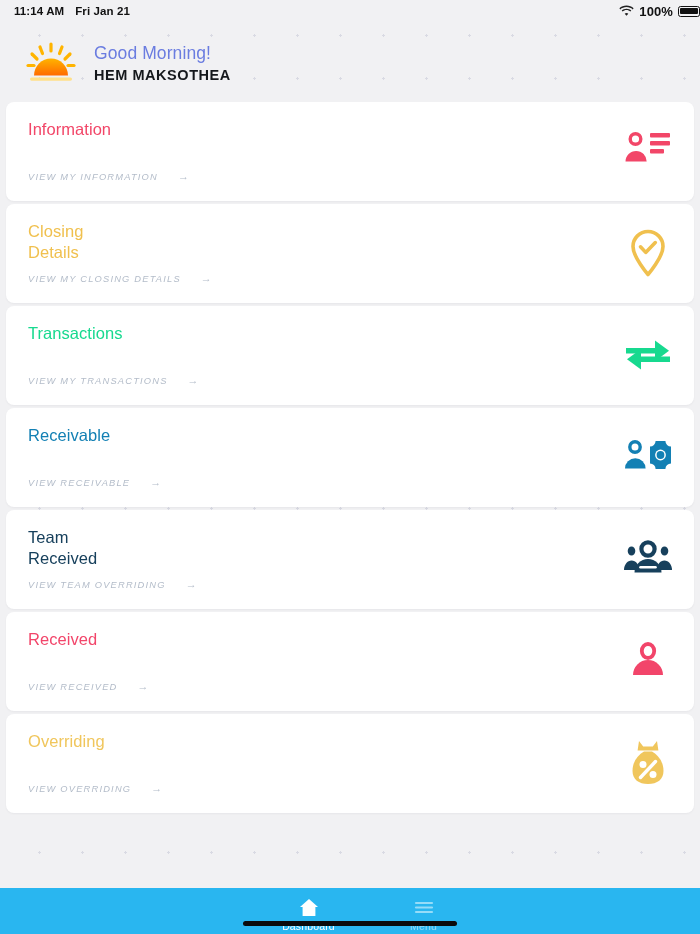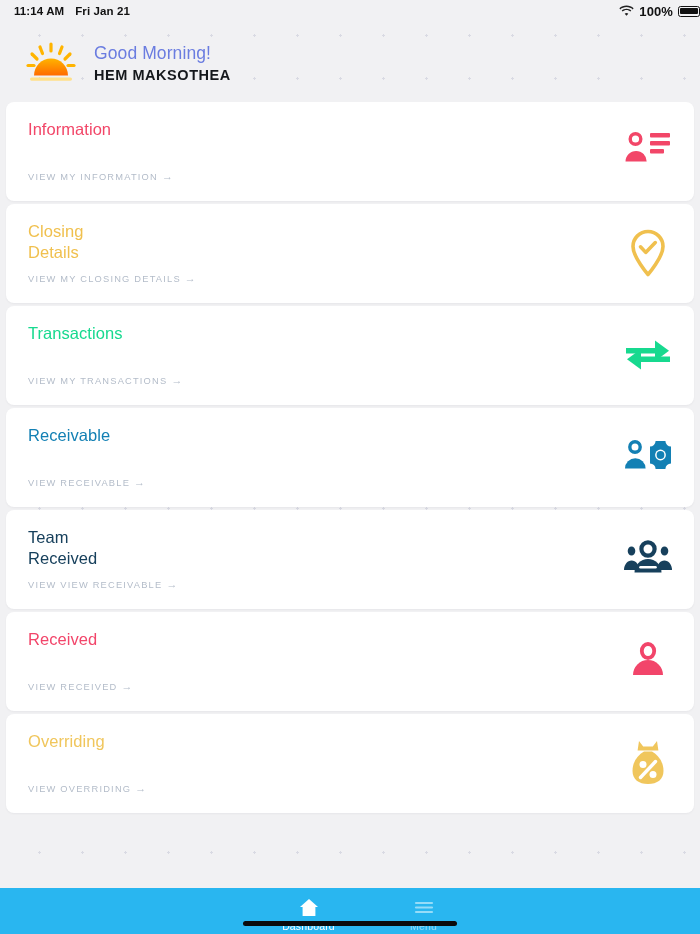--- a/index.html
+++ b/index.html
@@ -59,21 +59,21 @@
     position:relative;
     padding:17px 20px 0 22px;
     display:flex; align-items:flex-start; justify-content:space-between;
     box-shadow:0 1px 2px rgba(30,35,60,.05);
   }
   .card-left { display:flex; flex-direction:column; height:100%; }
   .card-title { font-size:16.5px; font-weight:400; line-height:20.5px; letter-spacing:.05px; }
   .card-link {
     position:absolute; left:22px; bottom:19px;
     font-size:9.3px; color:#b3bcc9; letter-spacing:1.2px;
-    display:flex; align-items:center; gap:4px; white-space:nowrap;
+    display:flex; align-items:center; gap:20px; white-space:nowrap;font-style:italic;
   }
   .card-link .arr { font-size:11px; line-height:1; }
   .card-icon { width:52px; height:52px; margin-top:6px; flex:none;
                display:flex; align-items:center; justify-content:center; }
   .card-icon svg { display:block; }
 
   
   .tabbar {
     flex:none; height:46px; background:#29b6f0;
     display:flex; align-items:flex-start; justify-content:center;
@@ -220,21 +220,21 @@
         </svg>
       </span>
     </div>
 
     <div class="card">
       <div class="card-left">
         <span class="card-title" style="color:#17405c">Team</span>
         <span class="card-title" style="color:#17405c">Received</span>
       </div>
       <span class="card-link">
-        <span>VIEW VIEW RECEIVABLE</span>
+        <span>VIEW TEAM OVERRIDING</span>
         <span class="arr">→</span>
       </span>
       <span class="card-icon">
         <svg width="50" height="38" viewBox="0 0 50 38">
           <g fill="#17405c">
             <path d="M8.5 6.5c2.1 0 3.8 2 3.8 4.5s-1.7 4.5-3.8 4.5S4.7 13.5 4.7 11 6.4 6.5 8.5 6.5z"></path>
             <path d="M41.5 6.5c2.1 0 3.8 2 3.8 4.5s-1.7 4.5-3.8 4.5-3.8-2-3.8-4.5 1.7-4.5 3.8-4.5z"></path>
             <path d="M1 30c0-5.2 3.4-9.4 7.6-9.4S16.2 24.8 16.2 30z"></path>
             <path d="M33.8 30c0-5.2 3.4-9.4 7.6-9.4S49 24.8 49 30z"></path>
           </g>

